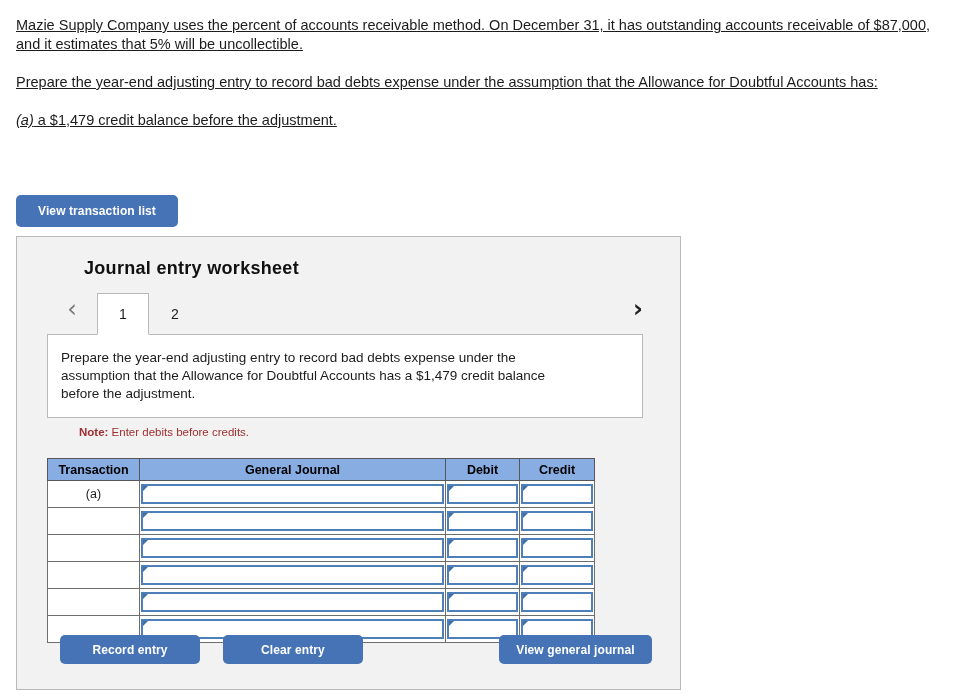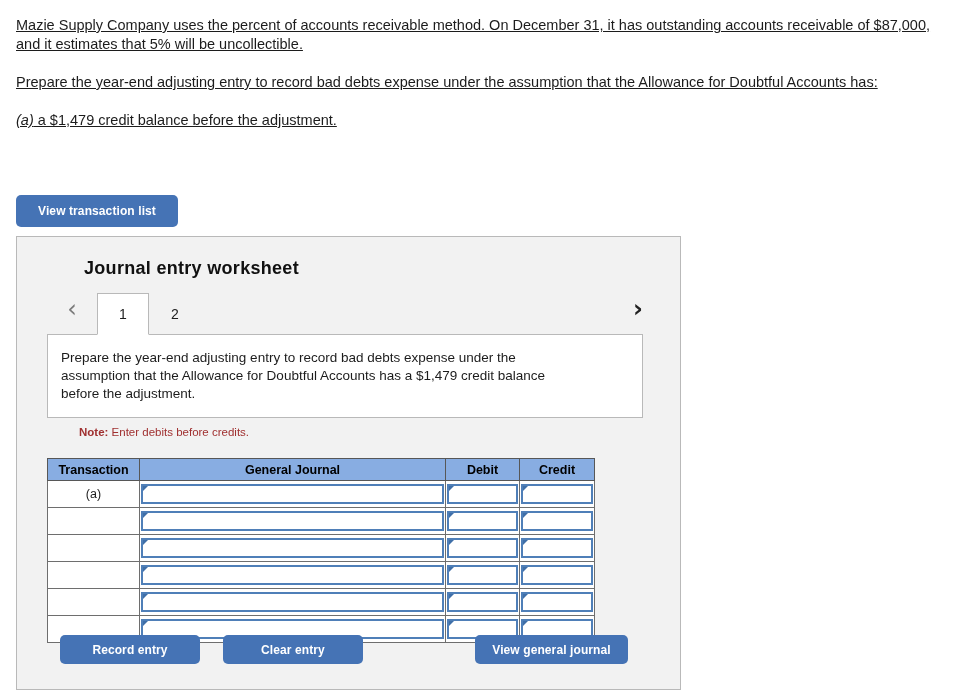--- a/index.html
+++ b/index.html
@@ -213,21 +213,21 @@
     border-right: 5px solid transparent;
   }
   col.c-tx     { width: 92px; }
   col.c-gj     { width: 306px; }
   col.c-debit  { width: 74px; }
   col.c-credit { width: 75px; }
 
   
   #record-entry-button      { position: absolute; left: 29px;  top: 398px; width: 140px; height: 29px; margin-left: 14px; }
   #clear-entry-button       { position: absolute; left: 206px; top: 398px; width: 140px; height: 29px; }
-  #view-general-journal-button { position: absolute; left: 458px; top: 398px; width: 153px; height: 29px; }
+  #view-general-journal-button { position: absolute; left: 482px; top: 398px; width: 153px; height: 29px; }
 </style>
 </head>
 <body>
 
 <div class="problem">
   <p>Mazie Supply Company uses the percent of accounts receivable method. On December 31, it has outstanding accounts receivable of $87,000, and it estimates that 5% will be uncollectible.</p>
   <div class="gap"></div>
   <p>Prepare the year-end adjusting entry to record bad debts expense under the assumption that the Allowance for Doubtful Accounts has:</p>
   <div class="gap"></div>
   <p><span class="ital">(a)</span><span> a $1,479 credit balance before the adjustment.</span></p>

